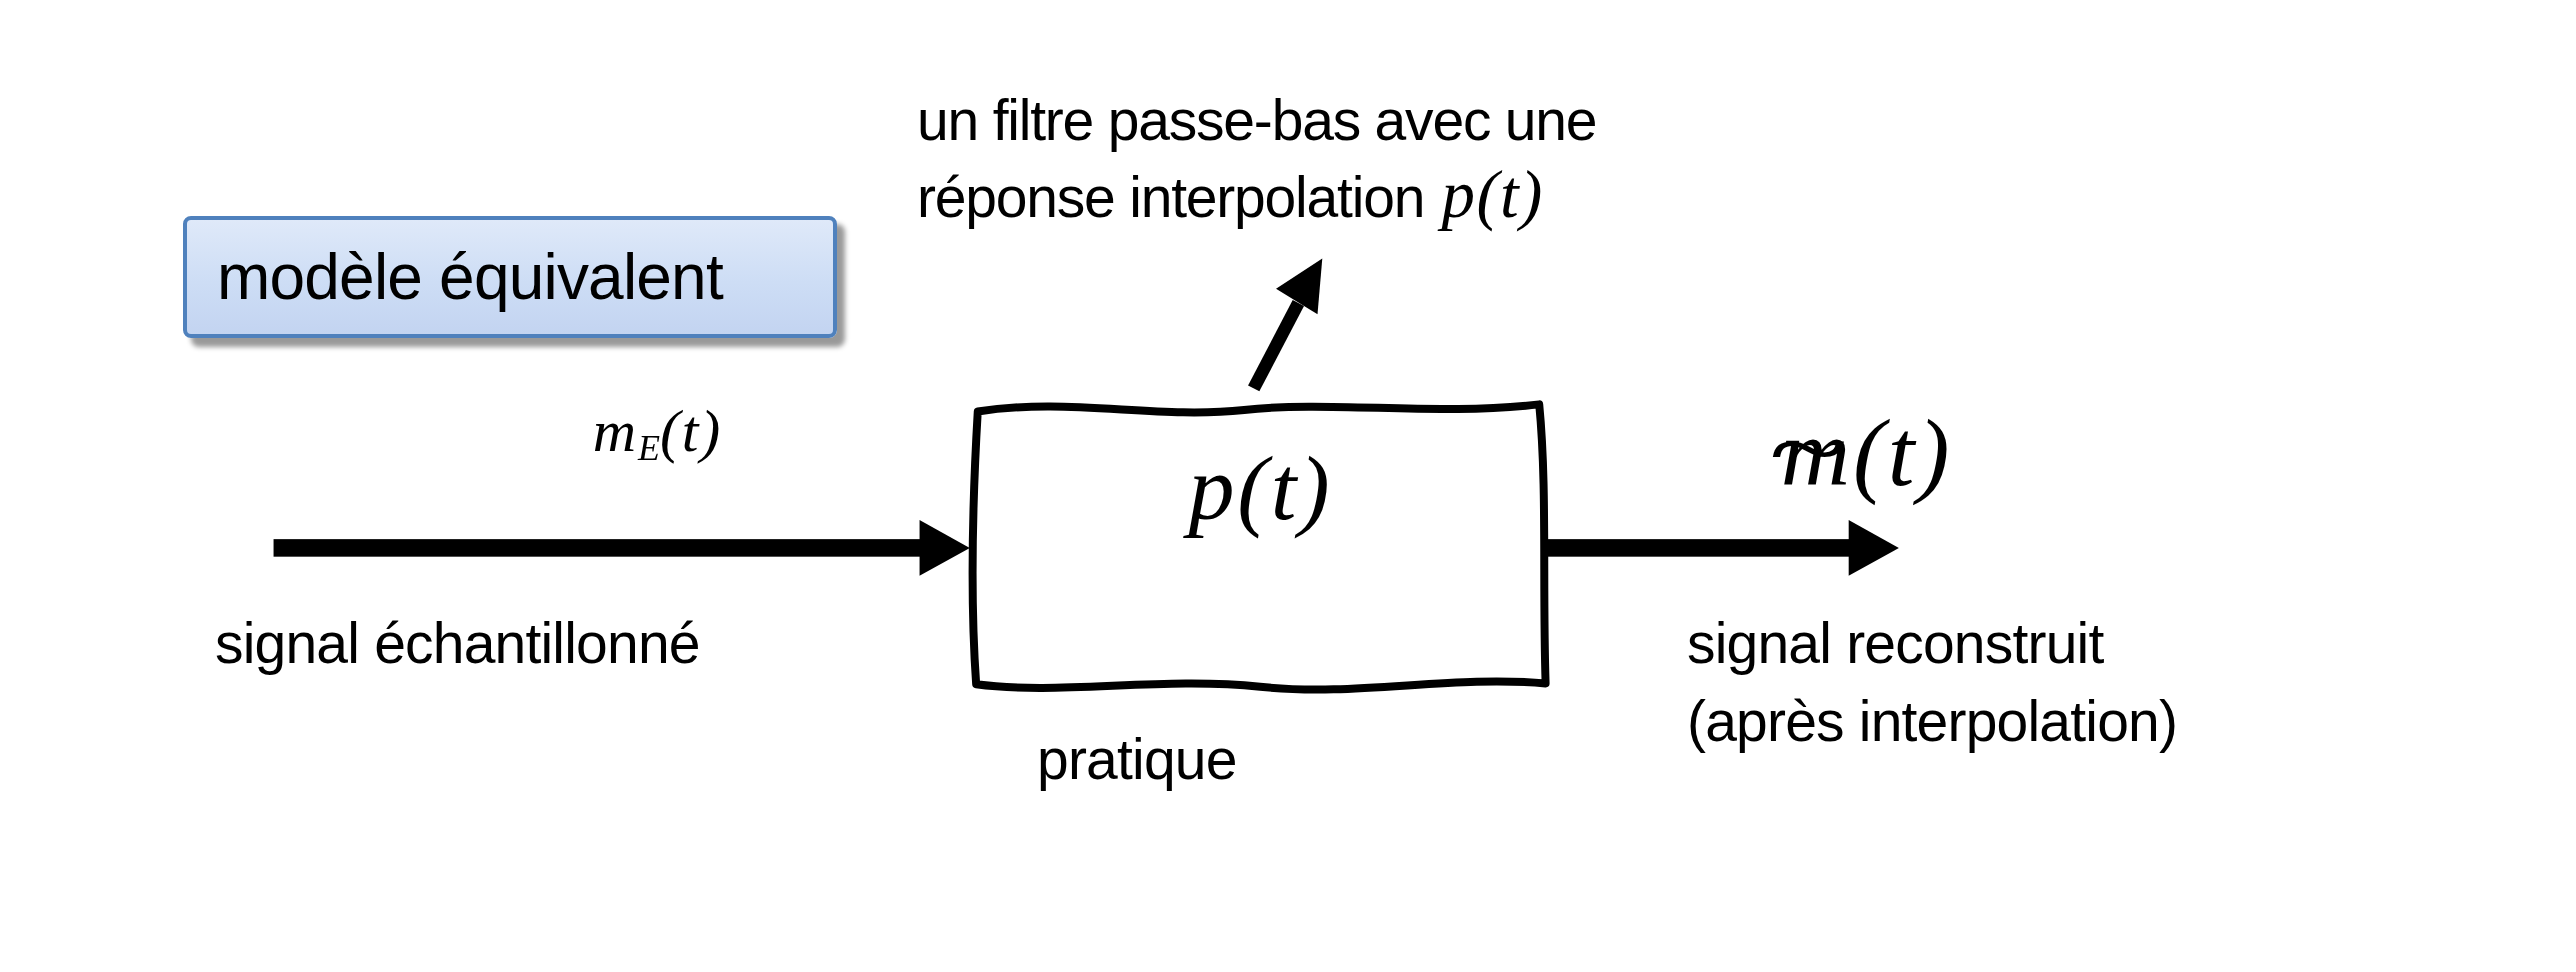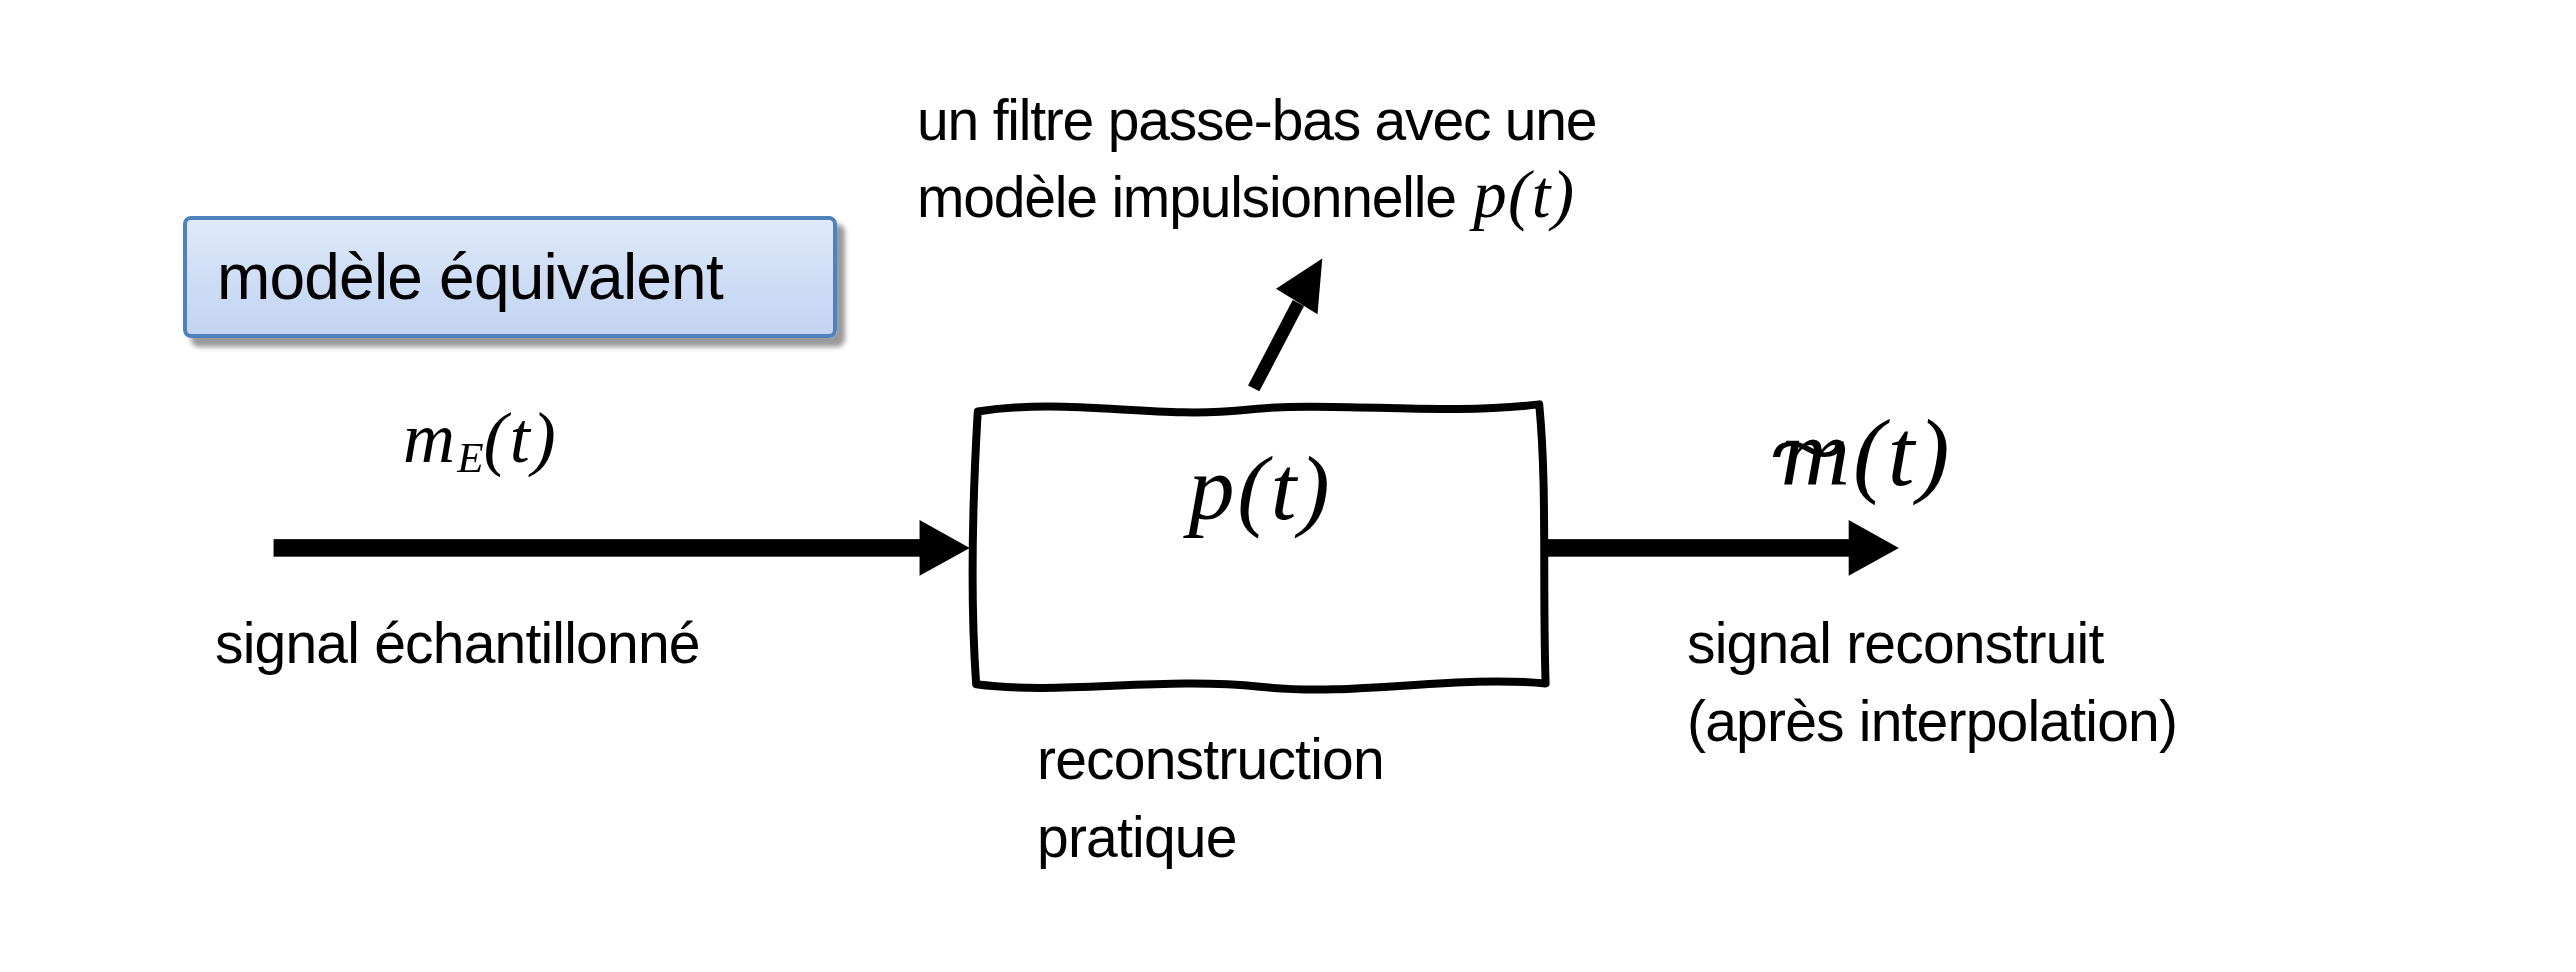--- a/index.html
+++ b/index.html
@@ -30,21 +30,21 @@
     box-shadow:8px 8.8px 5.6px rgba(0,0,0,0.40);
     display:flex; align-items:center; padding-left:30px;
     font-size:64px; letter-spacing:-0.8px;
   }
 
   
   .math {
     font-family:"Liberation Serif","DejaVu Serif",serif;
     font-style:italic; letter-spacing:0.03em;
   }
-  .input-math  { left:403px;  top:397px; width:319px; text-align:left; font-size:72px; }
+  .input-math  { left:403px;  top:397px; width:319px; text-align:right; font-size:60px; }
   .output-math { left:1743px; top:397px; width:247px; text-align:center; font-size:96px; }
   .msub { font-size:0.60em; vertical-align:-0.24em; letter-spacing:0; }
   .mtilde { position:relative; display:inline-block; }
   .tilde-mark {
     position:absolute; top:0.10em; left:42%;
     transform:translateX(-50%) scale(1.7,1.05);
     font-style:normal; font-size:0.9em; line-height:1em;
   }
 
   .block-math { left:979px; top:429px; width:563px; text-align:center;
@@ -83,37 +83,36 @@
     </g>
 
     <g>
       <line class="stroke-ink" x1="1572" y1="487" x2="1628" y2="380" stroke-width="16"></line>
       <polygon class="ink" points="1658,324 1600,362 1652,394"></polygon>
     </g>
   </svg>
 
   <div class="abs top-note">
     <div>un filtre passe-bas avec une</div>
-    <div><span>modèle impulsionnelle</span><span class="mathbit">p(t)</span></div>
+    <div><span>réponse interpolation</span><span class="mathbit">p(t)</span></div>
   </div>
 
   <div class="model-box">
     <span>modèle équivalent</span>
   </div>
 
   <div class="abs math input-math"><span>m</span><span class="msub">E</span><span>(t)</span></div>
 
   <div class="abs caption caption-input">signal échantillonné</div>
 
   <div class="abs math block-math">
     <div>p(t)</div>
   </div>
 
   <div class="abs caption block-caption">
-    <div>reconstruction</div>
     <div>pratique</div>
   </div>
 
   <div class="abs math output-math"><span class="mtilde"><span class="tilde-mark">~</span><span>m</span></span><span>(t)</span></div>
 
   <div class="abs caption caption-output">
     <div>signal reconstruit</div>
     <div>(après interpolation)</div>
   </div>
 

